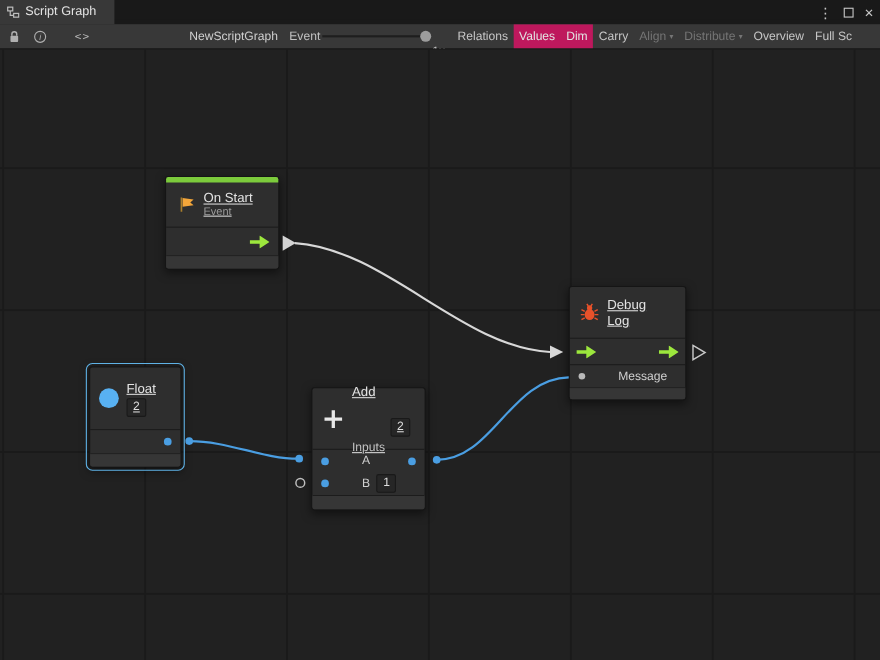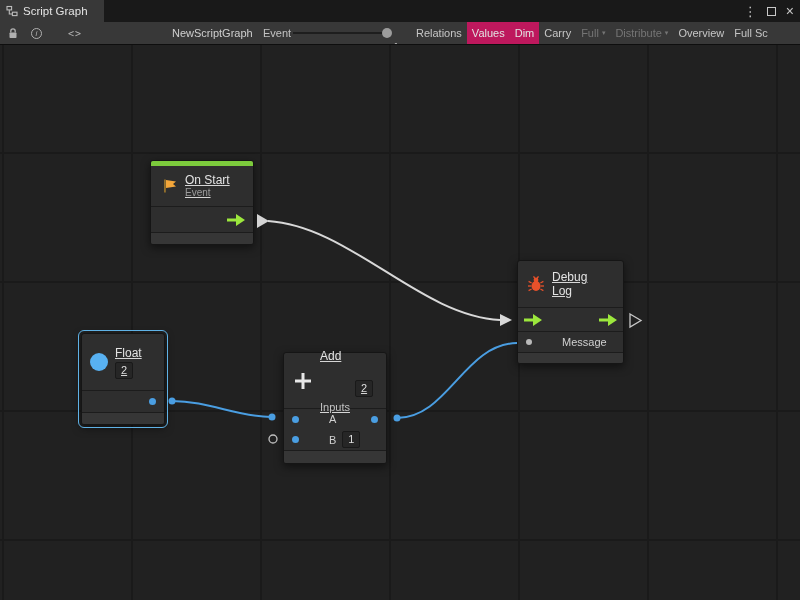--- a/index.html
+++ b/index.html
@@ -129,21 +129,21 @@
     <span class="slider-track">
       <span class="slider-handle"></span>
     </span>
     <span class="zoom-value">1x</span>
     <div class="tb-buttons">
       <span class="tb-btn">Relations</span>
       <span class="tb-btn active">Values</span>
       <span class="tb-btn active">Dim</span>
       <span class="tb-btn">Carry</span>
       <span class="tb-btn disabled">
-        <span>Full</span>
+        <span>Align</span>
         <span class="caret">▾</span>
       </span>
       <span class="tb-btn disabled">
         <span>Distribute</span>
         <span class="caret">▾</span>
       </span>
       <span class="tb-btn">Overview</span>
       <span class="tb-btn">Full Sc</span>
     </div>
   </div>

